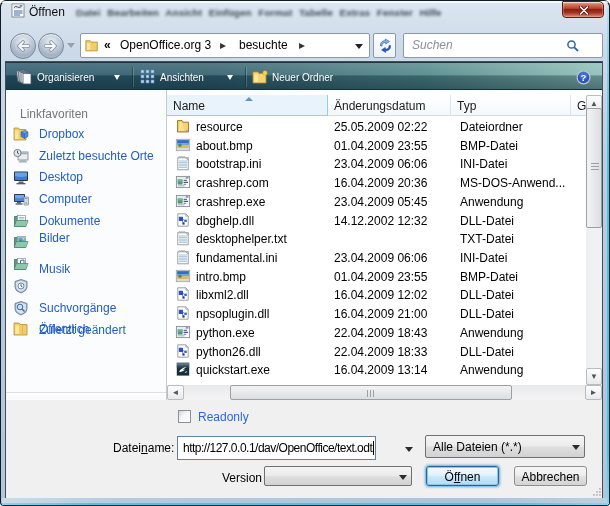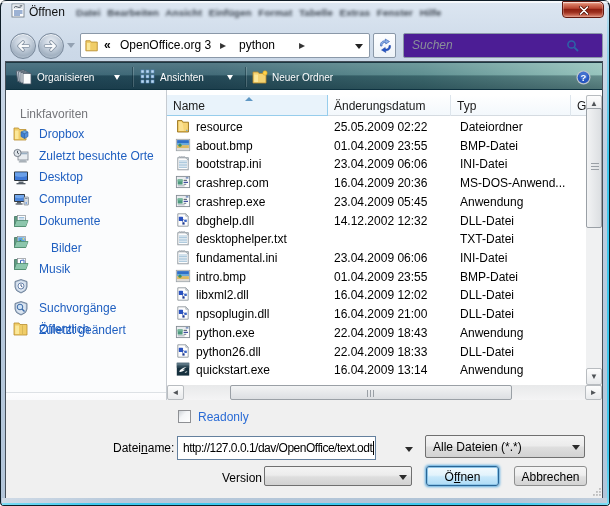--- a/index.html
+++ b/index.html
@@ -16,21 +16,21 @@
  background:linear-gradient(180deg,#f2bcae 0%,#d87a62 15%,#b84430 42%,#8e2012 50%,#9c2e1c 68%,#c66450 88%,#e8a896 100%);
  border:1px solid #63190f;box-sizing:border-box;box-shadow:inset 0 1px 0 rgba(255,255,255,.5), inset 1px 0 0 rgba(255,255,255,.25), inset -1px 0 0 rgba(255,255,255,.25);}
 
 .navcirc{position:absolute;top:33px;width:26px;height:26px;border-radius:50%;
  background:radial-gradient(circle at 50% 32%,#e9eef4 0%,#c3cedb 40%,#a3b2c2 68%,#c2cdd9 100%);
  border:1px solid #77879a;box-sizing:border-box;box-shadow:inset 0 1px 1px rgba(255,255,255,.8);}
 #navchev{position:absolute;left:67px;top:43px;width:0;height:0;border-left:4.5px solid transparent;border-right:4.5px solid transparent;border-top:5px solid #93a1b2;}
 #crumb{position:absolute;left:80px;top:33px;width:290px;height:25px;background:#fff;border:1px solid #8a98a8;border-radius:2px;box-sizing:border-box;}
 #crumb .seg{position:absolute;top:4px;color:#000;}
 #refresh{position:absolute;left:373px;top:33px;width:23px;height:25px;background:linear-gradient(180deg,#fdfeff,#eef3f8);border:1px solid #8a98a8;border-radius:2px;box-sizing:border-box;}
-#search{position:absolute;left:403px;top:33px;width:200px;height:25px;background:#4c1d95;border:1px solid #8a98a8;border-radius:2px;box-sizing:border-box;}
+#search{position:absolute;left:403px;top:33px;width:200px;height:25px;background:#ffffff;border:1px solid #8a98a8;border-radius:2px;box-sizing:border-box;}
 #search .ph{position:absolute;left:8px;top:4px;color:#8a9099;font-style:italic;}
 
 #client{position:absolute;left:5px;top:61px;width:598px;height:438px;background:#f0f0f0;border:1px solid #454e58;box-sizing:border-box;}
 #toolbar{position:absolute;left:0;top:0;width:596px;height:28px;
  background:linear-gradient(90deg,#2d5a6c 0%,#35616f 35%,#54888a 70%,#8fc0b8 100%);border-top:1px solid #1c3742;border-bottom:1px solid #0e3240;box-sizing:border-box;}
 #toolbar .gloss{position:absolute;left:0;top:0;width:100%;height:100%;
  background:linear-gradient(180deg,rgba(255,255,255,.16) 0%,rgba(255,255,255,.07) 45%,rgba(0,22,35,.30) 50%,rgba(0,22,35,.45) 100%);}
 .tbitem{position:absolute;top:0;height:28px;display:flex;align-items:center;color:#fff;font-size:10px;}
 .tbsep{position:absolute;top:4px;width:1px;height:20px;background:rgba(10,40,50,.45);box-shadow:1px 0 0 rgba(255,255,255,.18);}
 
@@ -118,21 +118,21 @@
     </div>
   <div id="navchev"></div>
   <div id="crumb">
     <svg class="abs" style="left:4px;top:5px;" width="14" height="14" viewBox="0 0 16 16">
         <path d="M1 4 L1 13.5 L14 13.5 L14 3.5 L7 3.5 L6 2 L1 2 Z" fill="#f0cd68" stroke="#b98e2f" stroke-width="1"></path>
         <path d="M2.2 4.6 L2.2 12.5 L6 12.5 L6 4.6 Z" fill="#fbe89a"></path>
       </svg>
     <div class="seg" style="left:23px;font-weight:bold;">«</div>
     <div class="seg" style="left:39px;">OpenOffice.org 3</div>
     <div class="seg" style="left:139px;color:#333;">▸</div>
-    <div class="seg" style="left:158px;">python</div>
+    <div class="seg" style="left:158px;">besuchte</div>
     <div class="seg" style="left:218px;color:#333;">▸</div>
     <div class="carr" style="left:274px;top:10px;border-top-color:#222;"></div>
   </div>
   <div id="refresh">
       <svg class="abs" style="left:4px;top:3px;" width="15" height="18" viewBox="0 0 15 18">
         <path d="M2.5 9 C2 5.5 4.5 3.5 7.5 3.8 L7.2 2 L11.5 4.5 L7.8 7 L7.6 5.4 C5.5 5.2 3.8 6.5 4 9 Z" fill="#8fb2e8" stroke="#3a66b8" stroke-width=".7"></path>
         <path d="M12.5 8.5 C13 12 10.5 14 7.5 13.7 L7.8 15.5 L3.5 13 L7.2 10.5 L7.4 12.1 C9.5 12.3 11.2 11 11 8.5 Z" fill="#2456c8" stroke="#1a3f9a" stroke-width=".5"></path>
       </svg>
     </div>
   <div id="search">
@@ -251,21 +251,21 @@
             <svg width="16" height="16" viewBox="0 0 16 16">
               <path d="M1.5 3.5 L1.5 13.5 L12.5 13.5 L12.5 5.5 L7 5.5 L6 3.5 Z" fill="#5f9a80" stroke="#3f7060" stroke-width=".8"></path>
               <rect x="4.5" y="2.5" width="8" height="9.5" fill="#fff" stroke="#8a9096" stroke-width=".7"></rect>
               <rect x="5.2" y="3.3" width="6.6" height="5.5" fill="#5aa2e0"></rect>
               <path d="M5.5 8 L7.5 5.8 L9.5 8 Z" fill="#3f7f4a"></path>
               <circle cx="10.3" cy="4.8" r=".9" fill="#f5e26a"></circle>
               <path d="M1.5 13.5 L3.6 7.5 L15 7.5 L12.8 13.5 Z" fill="#a4d4be" stroke="#4a8a6a" stroke-width=".8"></path>
               <path d="M1.9 13 L3.8 8 L14.4 8 L12.6 13 Z" fill="#8cc6ac"></path>
             </svg>
           </div>
-<div class="pl-item" style="top:151px;margin-left:12px;">Bilder</div>
+<div class="pl-item" style="top:141px;">Bilder</div>
 <div class="pl-ic" style="top:166px;">
             <svg width="16" height="16" viewBox="0 0 16 16">
               <path d="M1.5 3.5 L1.5 13.5 L12.5 13.5 L12.5 5.5 L7 5.5 L6 3.5 Z" fill="#5f9a80" stroke="#3f7060" stroke-width=".8"></path>
               <rect x="4.5" y="2.5" width="8" height="9.5" fill="#fff" stroke="#8a9096" stroke-width=".7"></rect>
               <path d="M7.5 9.5 L7.5 4.5 L11 4 L11 9" stroke="#2858b8" stroke-width=".9" fill="none"></path>
               <circle cx="6.7" cy="9.6" r="1.1" fill="#2858b8"></circle>
               <circle cx="10.2" cy="9" r="1.1" fill="#2858b8"></circle>
               <path d="M1.5 13.5 L3.6 7.5 L15 7.5 L12.8 13.5 Z" fill="#a4d4be" stroke="#4a8a6a" stroke-width=".8"></path>
               <path d="M1.9 13 L3.8 8 L14.4 8 L12.6 13 Z" fill="#8cc6ac"></path>
             </svg>

